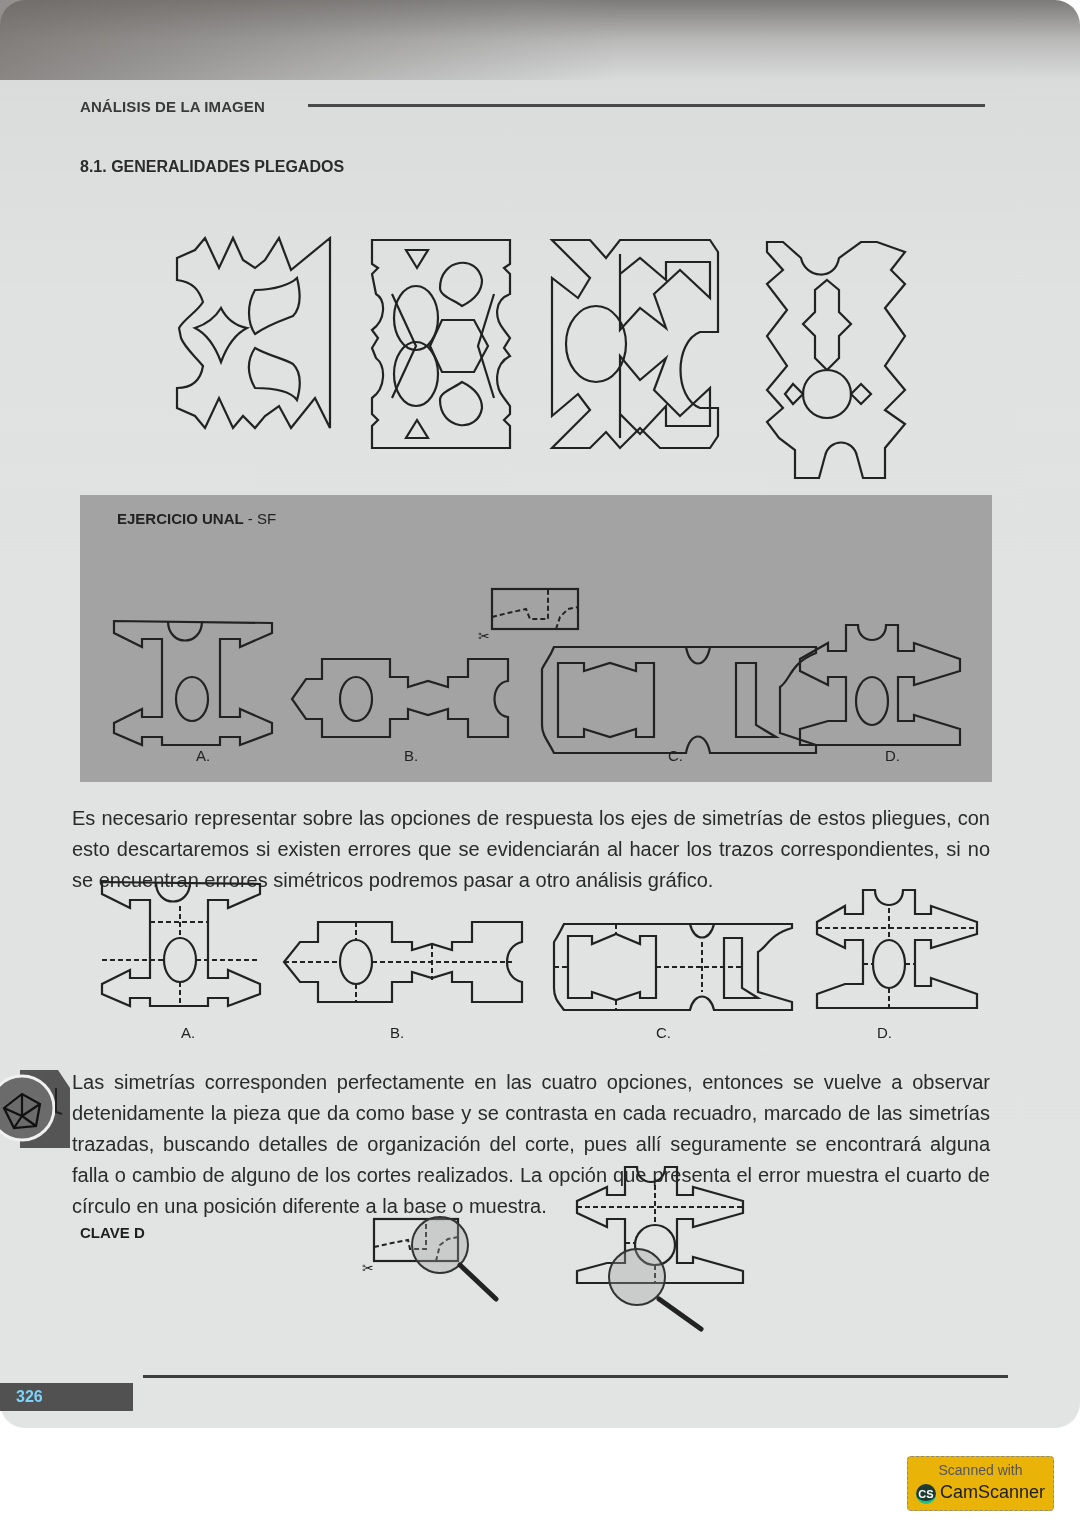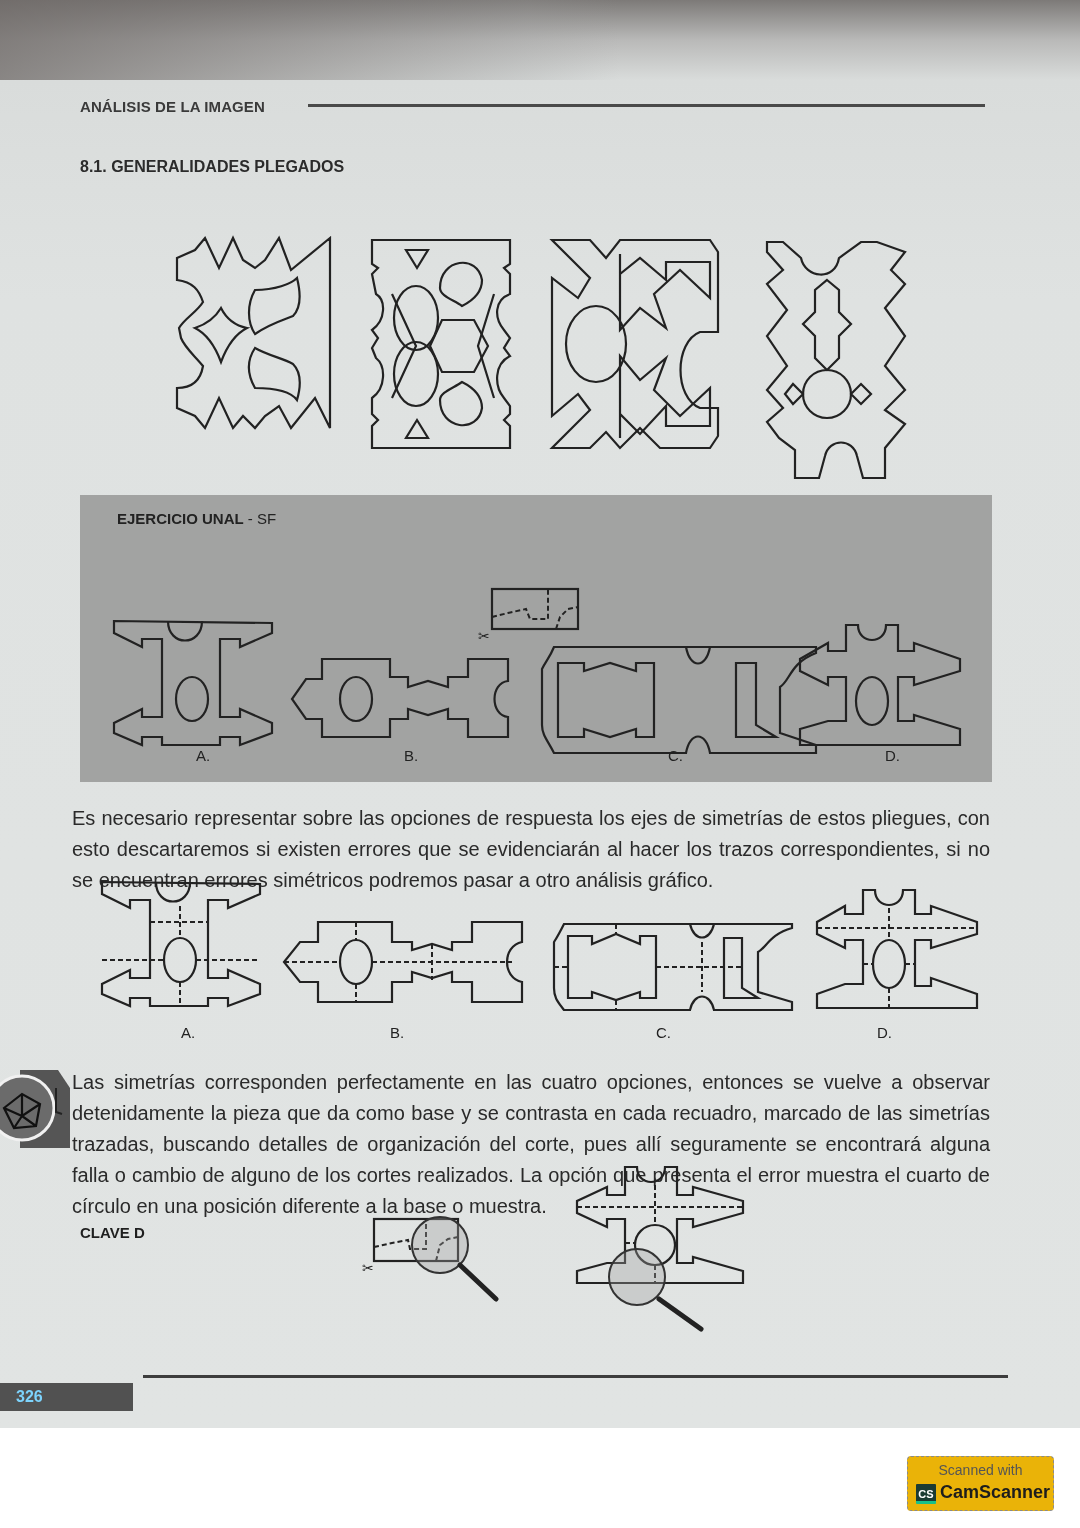--- a/index.html
+++ b/index.html
@@ -1,18 +1,18 @@
 <!DOCTYPE html>
 <html><head>
 <meta charset="utf-8">
 <style>
   html,body{margin:0;padding:0;}
   body{width:1080px;height:1528px;position:relative;overflow:hidden;background:#ffffff;font-family:"Liberation Sans",sans-serif;color:#2a2a2a;}
   .page{position:absolute;left:0;top:0;width:1080px;height:1428px;
-    background:linear-gradient(180deg,#7d7a78 0px,#b9b9b8 40px,#d9dcdb 80px,#dfe2e1 300px,#e1e4e3 1428px);}
+    background:linear-gradient(180deg,#7d7a78 0px,#b9b9b8 40px,#d9dcdb 80px,#dfe2e1 300px,#e1e4e3 1428px);border-radius:25px;}
   .page-shadow{position:absolute;left:0;top:0;width:620px;height:80px;background:linear-gradient(90deg,rgba(110,105,103,0.75),rgba(150,150,150,0.2) 85%,rgba(255,255,255,0));}
   .header{position:absolute;left:80px;top:98px;font-weight:bold;font-size:15px;color:#3a3a3a;letter-spacing:0.1px;}
   .header-rule{position:absolute;left:308px;top:104px;width:677px;height:3px;background:#4a4a4a;}
   .sec-title{position:absolute;left:80px;top:158px;font-weight:bold;font-size:16px;color:#2b2b2b;}
   .instruction{position:absolute;left:80px;top:202px;font-size:16px;color:#2b2b2b;}
   .instruction b{font-weight:bold;}
   svg{position:absolute;overflow:visible;}
   .fig-line{fill:none;stroke:#222;stroke-width:2.2;stroke-linejoin:miter;}
   .dash{fill:none;stroke:#222;stroke-width:2;stroke-dasharray:5 3;}
   .exercise-box{position:absolute;left:80px;top:495px;width:912px;height:287px;background:#a2a3a2;}
@@ -21,22 +21,22 @@
   .ex-text{position:absolute;left:16px;top:56px;width:890px;font-size:15.5px;line-height:21px;color:#222;}
   .opt-label{position:absolute;font-size:15px;color:#222;}
   .para{position:absolute;left:72px;width:918px;font-size:20px;line-height:31px;color:#2a2a2a;text-align:justify;}
   .clave{position:absolute;left:80px;top:1224px;font-weight:bold;font-size:15px;color:#1f1f1f;}
   .side-tab{position:absolute;left:0;top:1068px;width:72px;height:82px;}
   .pagenum{position:absolute;left:0;top:1364px;width:133px;height:28px;background:#515151;color:#7dd3fc;font-weight:bold;font-size:16px;line-height:28px;text-align:left;margin-top:19px;}
   .pagenum span{position:relative;left:16px;}
   .footer-rule{position:absolute;left:143px;top:1375px;width:865px;height:3px;background:#3d3d3d;}
   .cs-badge{position:absolute;left:907px;top:1456px;width:145px;height:53px;border:1.5px dashed #8a8a8a;border-radius:4px;background:#eab308;}
   .cs-top{position:absolute;left:0;width:145px;top:5px;text-align:center;font-size:14px;color:#555;}
-  .cs-logo{position:absolute;left:8px;top:27px;width:20px;height:20px;border-radius:1px;background:#1b3b33;color:#fff;font-weight:bold;font-size:11px;line-height:20px;text-align:center;border-bottom:3px solid #19c08a;box-sizing:border-box;}
-  .cs-name{position:absolute;left:32px;top:25px;font-size:18px;font-weight:bold;color:#1d1d1d;}
+  .cs-logo{position:absolute;left:8px;top:27px;width:20px;height:20px;border-radius:10px;background:#1b3b33;color:#fff;font-weight:bold;font-size:11px;line-height:20px;text-align:center;border-bottom:3px solid #19c08a;box-sizing:border-box;}
+  .cs-name{position:absolute;left:32px;top:25px;font-size:18px;font-weight:normal;color:#1d1d1d;}
 </style>
 </head>
 <body>
 
 <div class="page">
   <div class="page-shadow"></div>
 
   <div class="header">ANÁLISIS DE LA IMAGEN</div>
   <div class="header-rule"></div>
 

